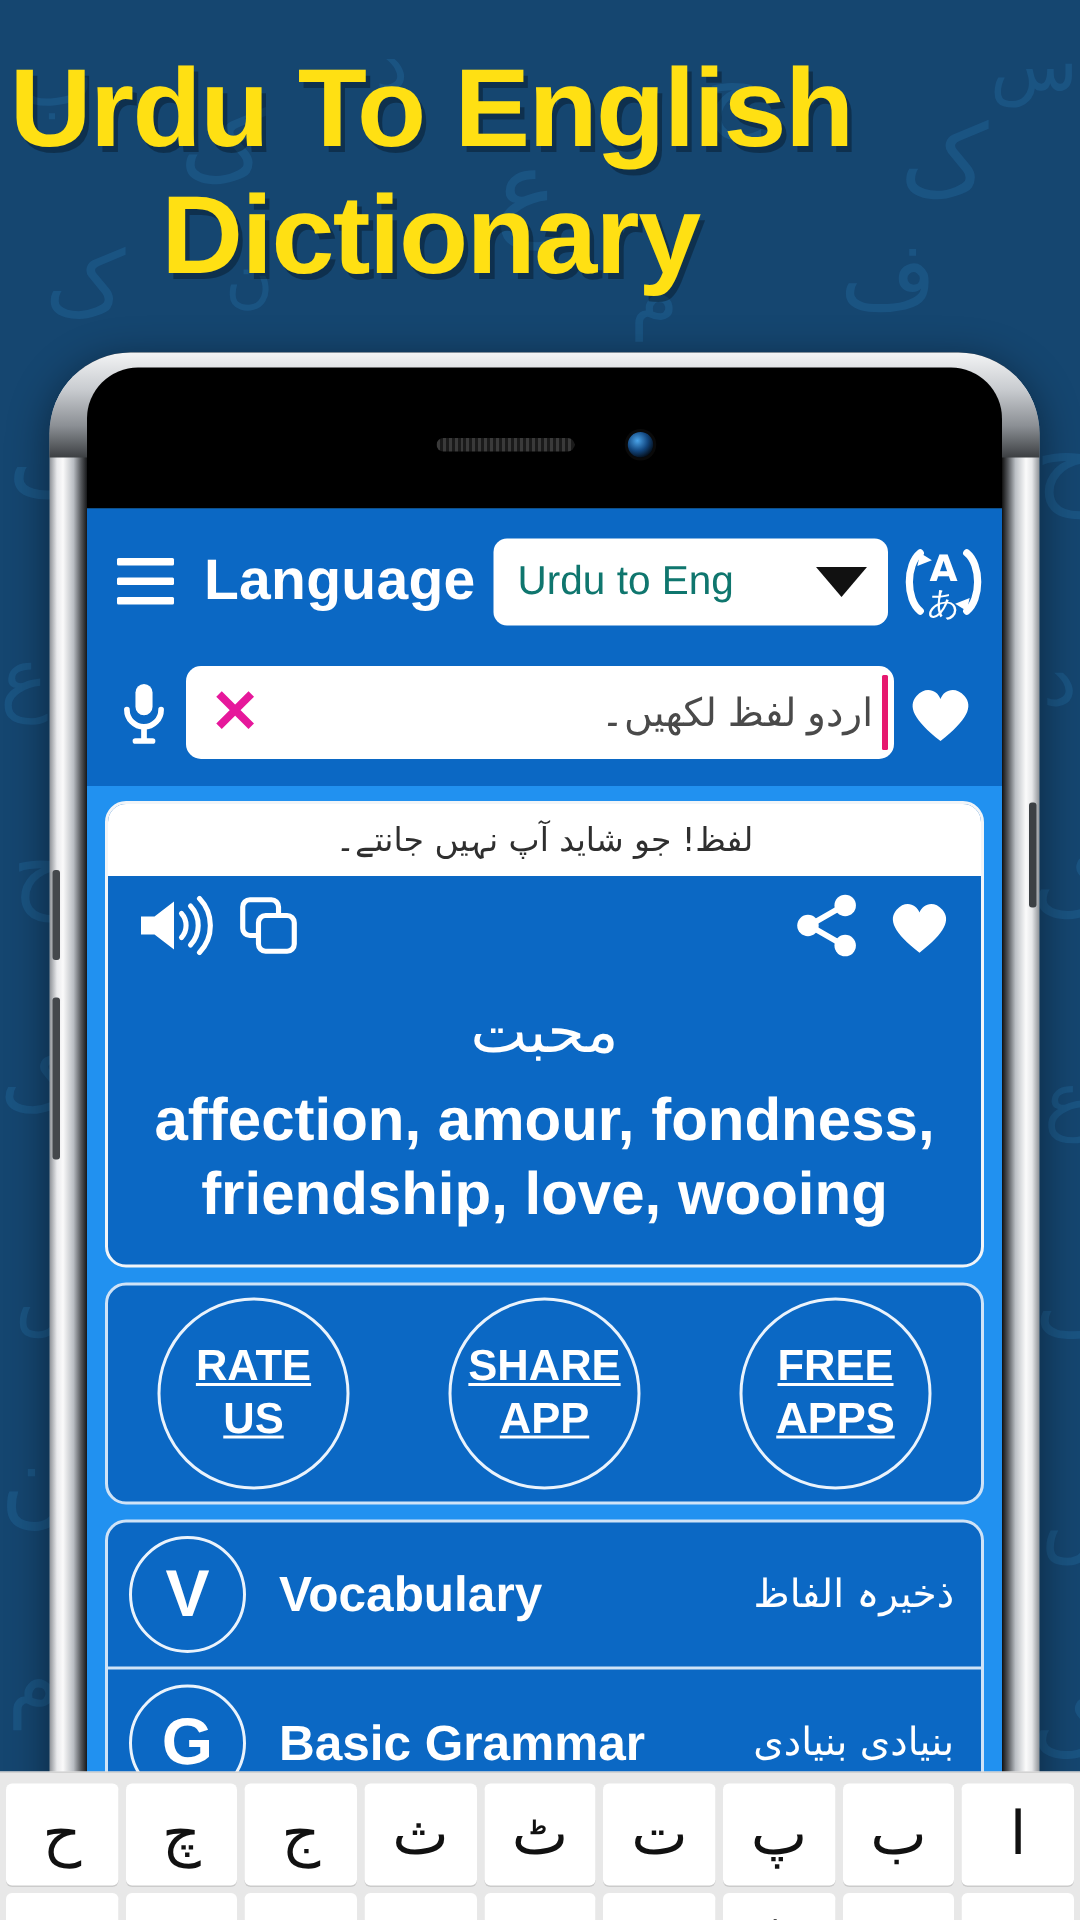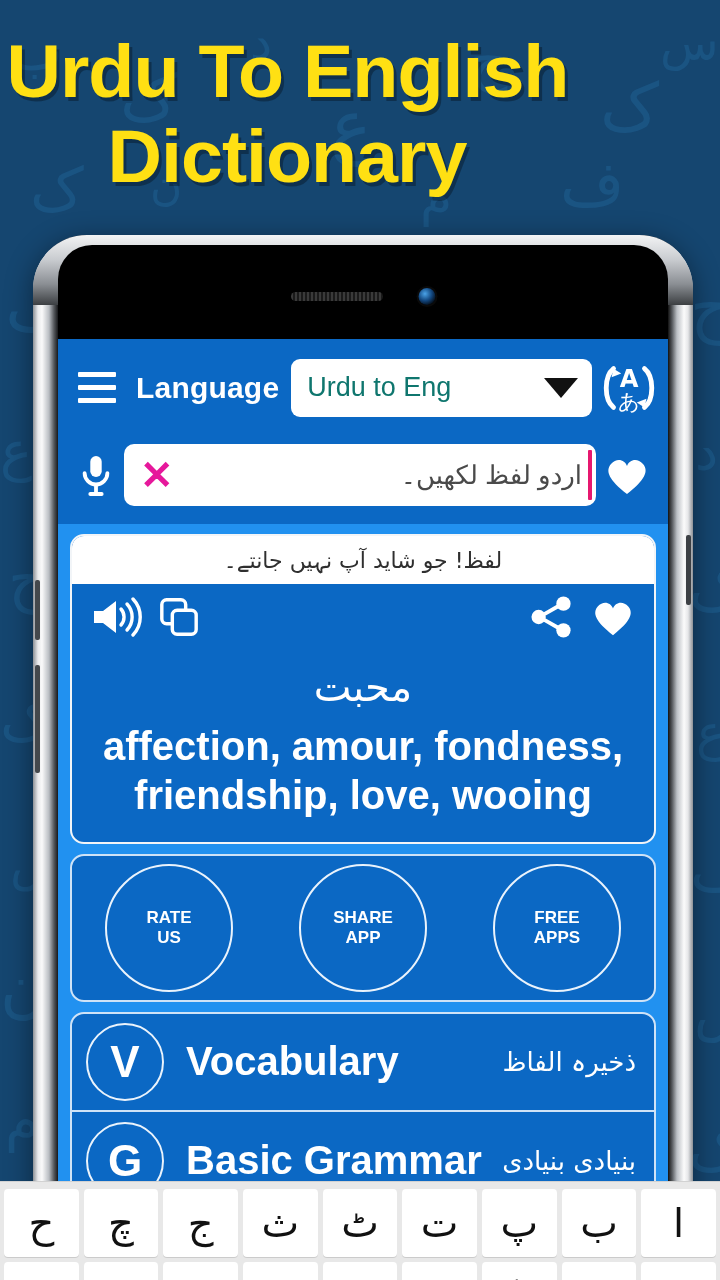--- a/index.html
+++ b/index.html
@@ -95,21 +95,21 @@
     background:#0b68c4;
     padding:0;
     height:97px;
     display:flex; align-items:center;
     gap:0;
     padding:0 8px 0 12px;
   }
   #menu-icon { width:54px; height:48px; display:flex; flex-direction:column; justify-content:center; gap:8px; padding:0 8px; cursor:pointer; }
   #menu-icon i { display:block; height:5px; background:#fff; border-radius:1px; }
   #header-title {
-    color:#fff; font-weight:bold; font-size:30px; letter-spacing:0.2px;
+    color:#fff; font-weight:bold; font-size:38px; letter-spacing:0.2px;
     margin-left:12px; margin-right:12px; white-space:nowrap;
   }
   #language-select {
     flex:1;
     background:#fff; border-radius:9px;
     height:58px; display:flex; align-items:center; justify-content:space-between;
     padding:0 14px 0 16px; min-width:0;
   }
   #language-select-value { color:#0f766e; font-size:27px; white-space:nowrap; overflow:hidden; }
   #select-caret {
@@ -170,38 +170,38 @@
   
   #promo-row {
     background:#0b68c4; border:2px solid #cfe3f7; border-radius:14px;
     height:148px; display:flex; align-items:center; justify-content:space-around;
     margin-bottom:10px;
   }
   .promo-circle {
     width:128px; height:128px; border-radius:50%;
     border:2px solid #eaf3fc;
     display:flex; flex-direction:column; align-items:center; justify-content:center;
-    color:#fff; font-weight:bold; font-size:17px; line-height:1.18; text-align:center;
+    color:#fff; font-weight:bold; font-size:29px; line-height:1.18; text-align:center;text-decoration:underline;
   }
 
   
   #menu-list {
     background:#0b68c4; border:2px solid #cfe3f7; border-radius:14px; overflow:hidden;
   }
   .menu-row {
     display:flex; align-items:center; height:98px; padding:0 18px 0 14px;
     border-bottom:2px solid #cfe3f7;
   }
   .menu-row:last-child { border-bottom:none; }
   .menu-badge {
     width:78px; height:78px; border-radius:50%; border:2px solid #eaf3fc; flex:none;
     display:flex; align-items:center; justify-content:center;
     color:#fff; font-size:44px; font-weight:bold;
   }
-  .menu-label { color:#fff; font-size:40px; font-weight:bold; margin-left:22px; flex:1; }
+  .menu-label { color:#fff; font-size:33px; font-weight:bold; margin-left:22px; flex:1; }
   .menu-label-ur {
     color:#fff; font-size:26px; direction:rtl; font-family:"DejaVu Sans",sans-serif;
   }
 
   
   #urdu-keyboard {
     position:absolute; left:0; right:0; bottom:0; height:99px;
     background:#e8e8e8;
     padding:7px 4px 0 4px;
     z-index:9;

